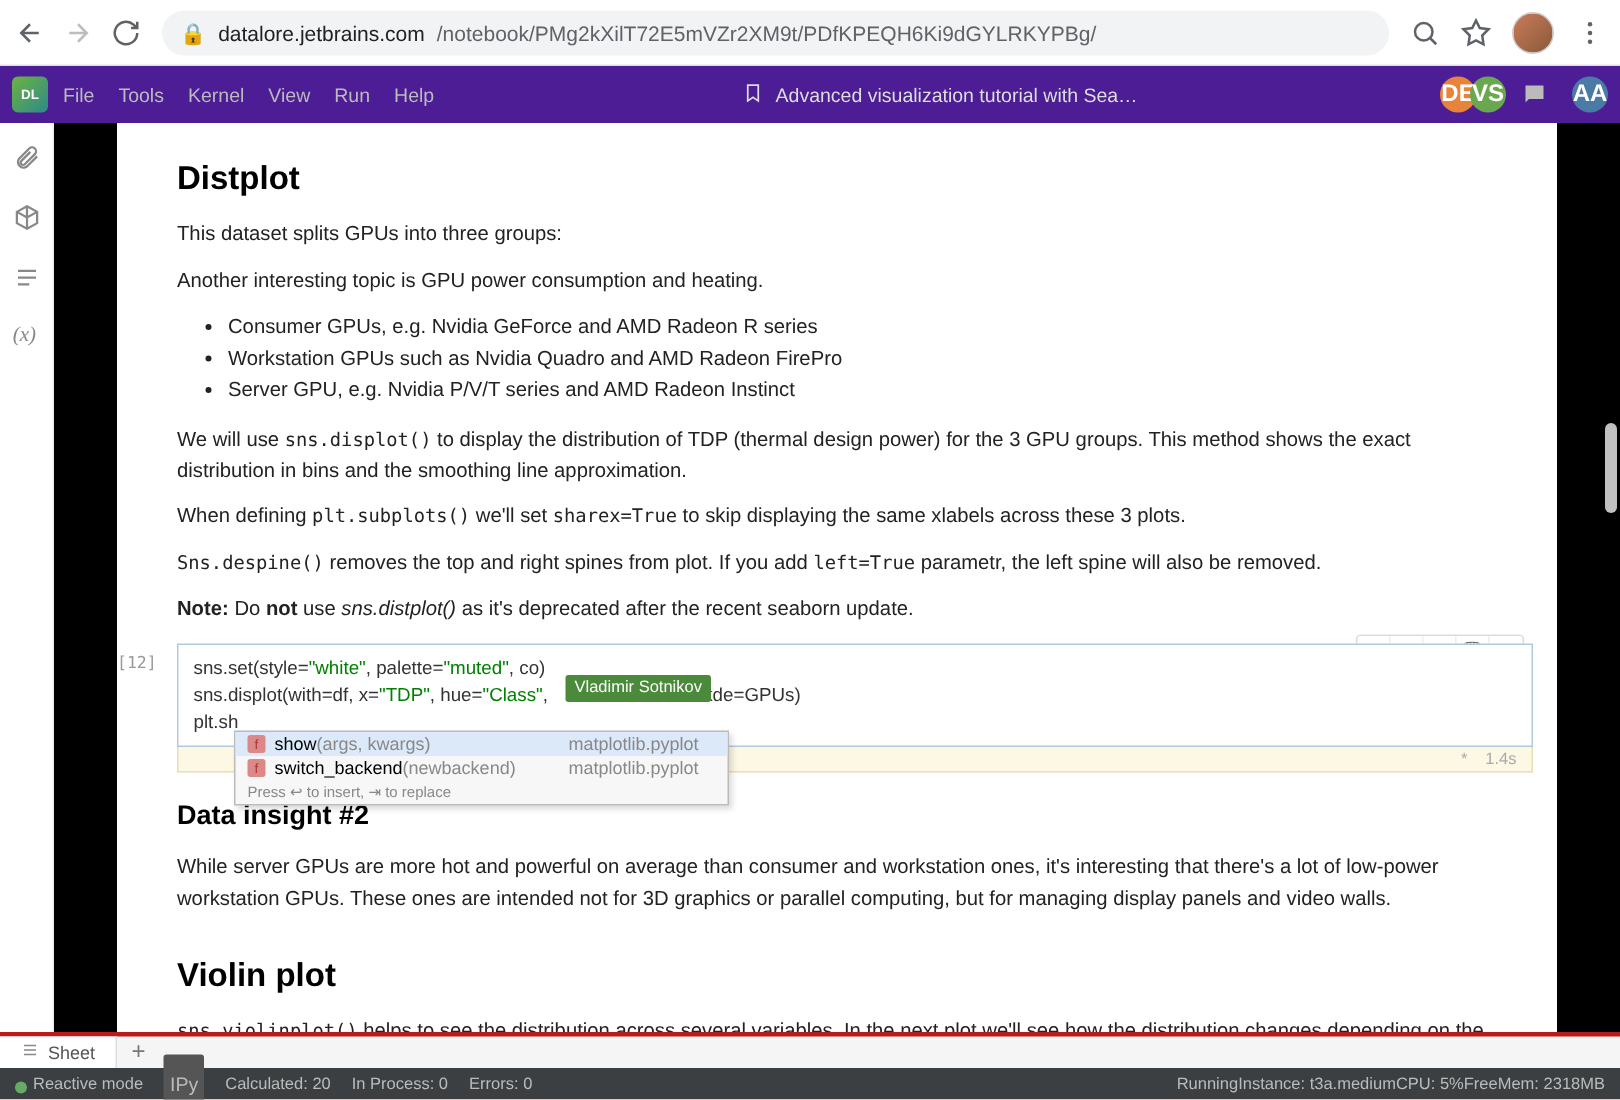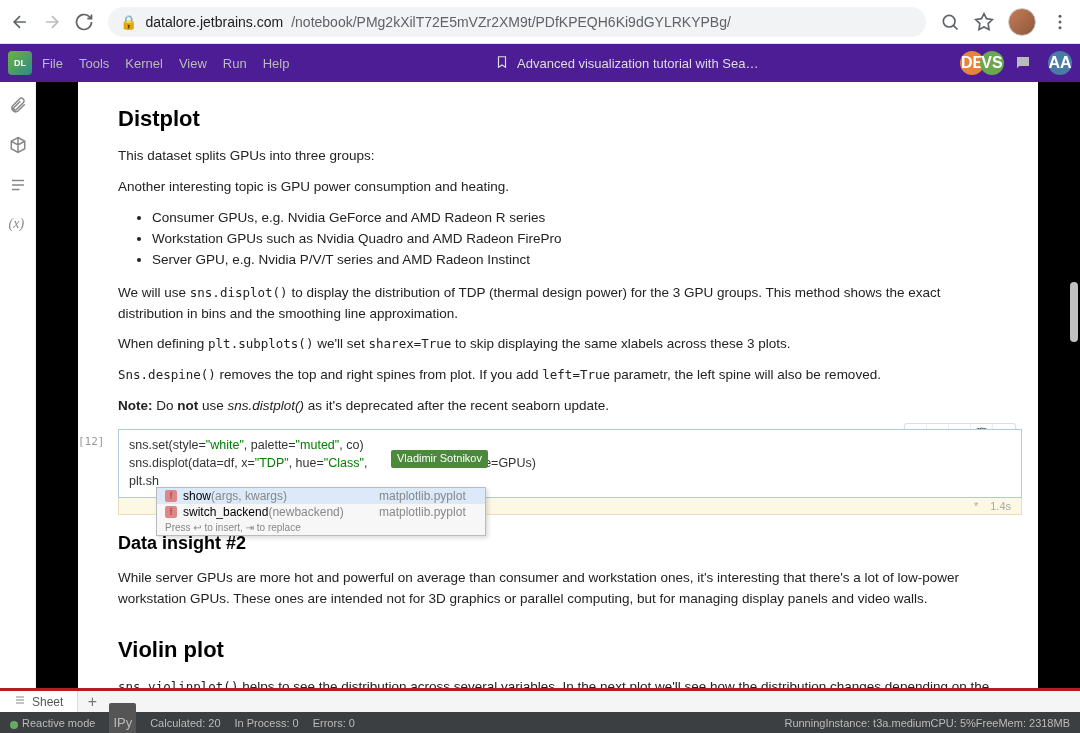--- a/index.html
+++ b/index.html
@@ -177,23 +177,23 @@
         <div class="cell-prompt">[12]</div>
         <div class="cell-toolbar">
           <div class="ct-btn">▸</div>
           <div class="ct-btn">+</div>
           <div class="ct-btn">⟳</div>
           <div class="ct-btn">🗑</div>
           <div class="ct-btn">⋯</div>
         </div>
         <div class="code-block">
           <div class="code-line"><span>sns.set(style=</span><span class="str">"white"</span><span>, palette=</span><span class="str">"muted"</span><span>, co)</span></div>
-          <div class="code-line"><span>sns.displot(data=df, x=</span><span class="str">"TDP"</span><span>, hue=</span><span class="str">"Class"</span><span>,</span><span style="visibility:hidden">XXXXXXXXXXXX</span><span> kde=GPUs)</span></div>
+          <div class="code-line"><span>sns.displot(with=df, x=</span><span class="str">"TDP"</span><span>, hue=</span><span class="str">"Class"</span><span>,</span><span style="visibility:hidden">XXXXXXXXXXXX</span><span> kde=GPUs)</span></div>
           <div class="code-line">plt.sh</div>
-          <div class="cursor-tag" style="top:20px;left:272px">Vladimir Sotnikov</div>
+          <div class="cursor-tag" style="top:20px;left:258px">Vladimir Sotnikov</div>
         </div>
         <div class="cell-footer">
           <span>*</span>
           <span>1.4s</span>
         </div>
 
         <div class="autocomplete" style="top:58px;left:78px;width:330px">
           <div class="ac-row sel">
             <div class="ac-icon">f</div>
             <div class="ac-name"><span class="ac-fn">show</span><span class="ac-args">(args, kwargs)</span></div>

